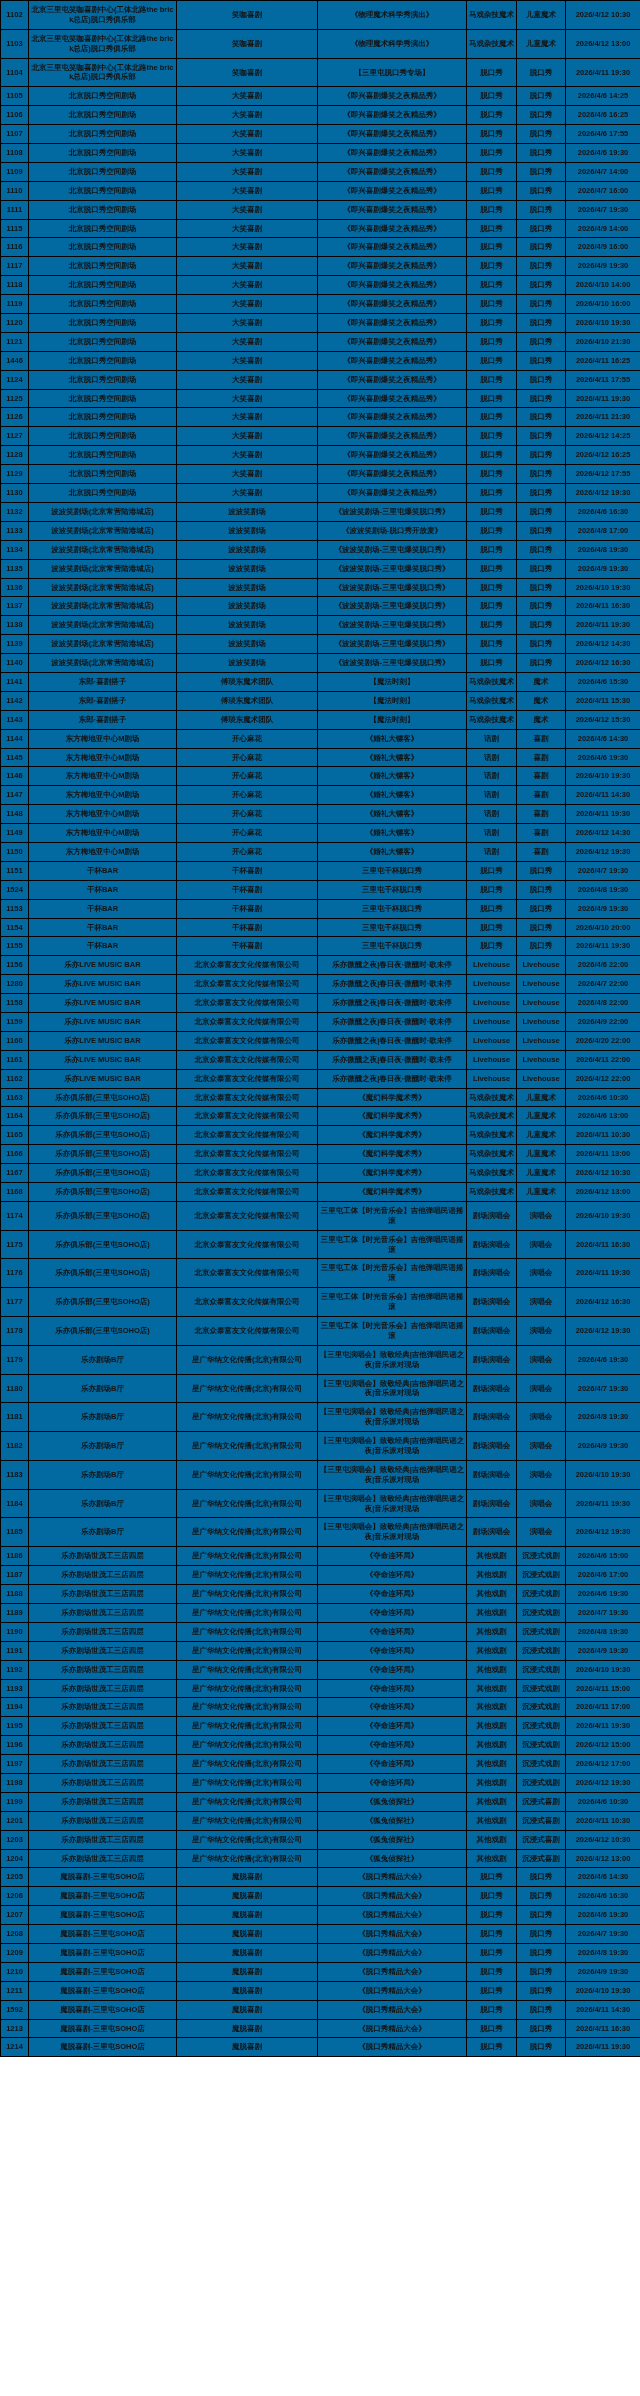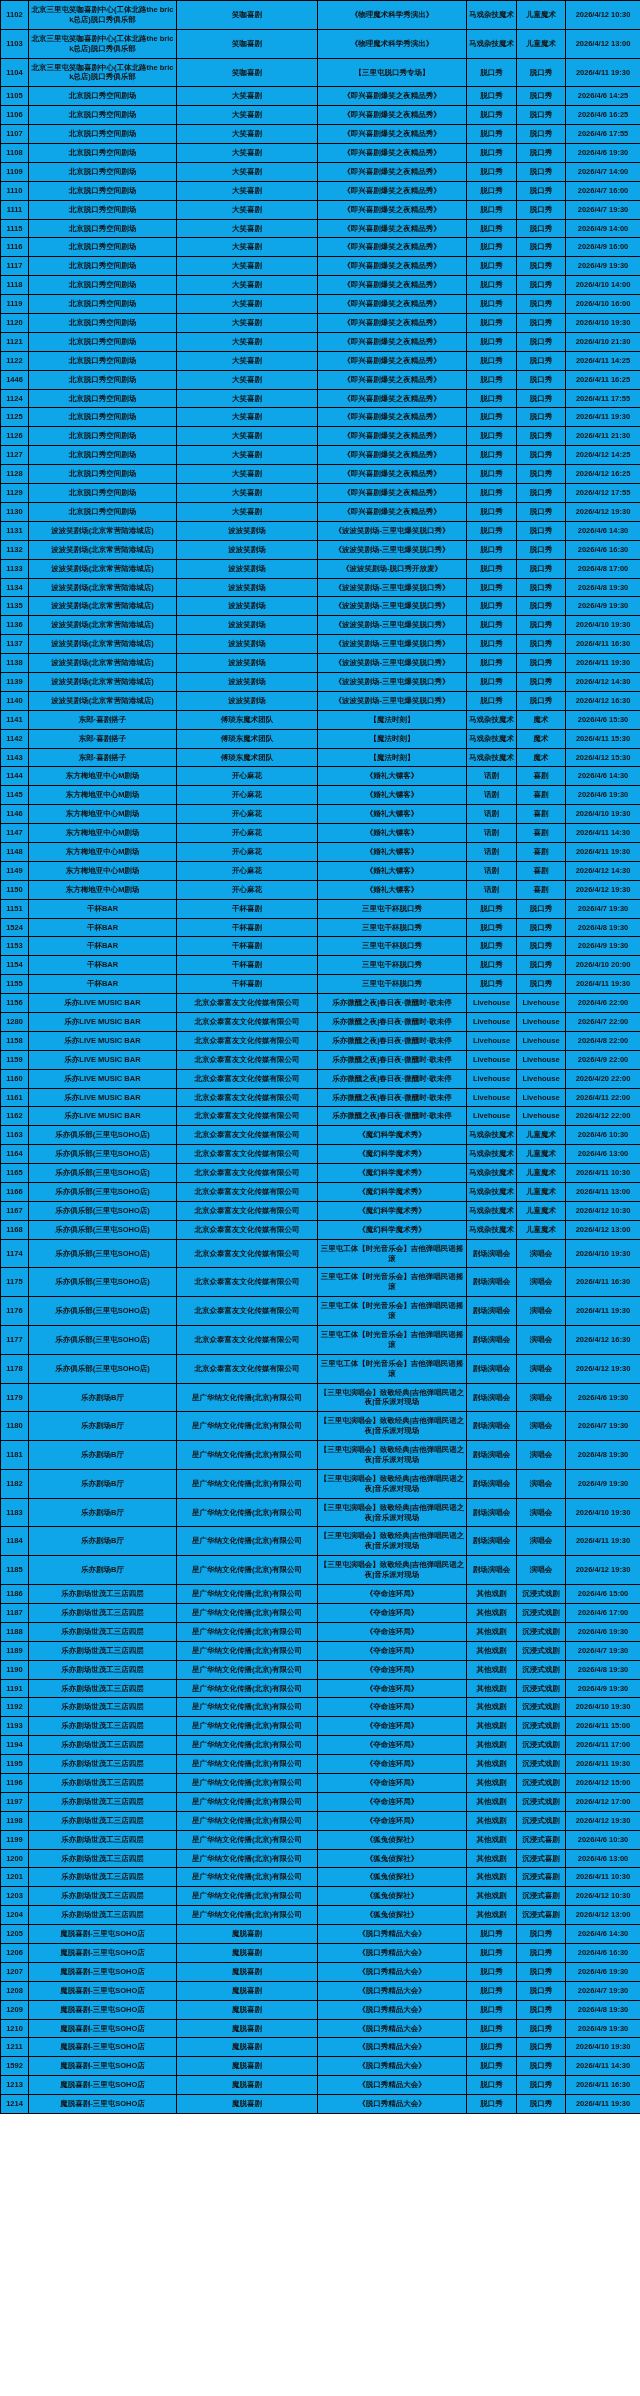--- a/index.html
+++ b/index.html
@@ -1,21 +1,21 @@
 <!DOCTYPE html>
 <html><head>
 <meta charset="utf-8">
 <style>
   html,body{margin:0;padding:0;background:#ffffff;}
   body{font-family:"Liberation Sans","DejaVu Sans",sans-serif;}
   table.perf{
     border-collapse:collapse;
     table-layout:fixed;
     width:640px;
-    background:#0ea5e9;
+    background:#0369a1;
   }
   table.perf td{
     border:1px solid #000000;
     font-size:7.5px;
     font-weight:700;
     color:#141414;
     text-align:center;
     vertical-align:middle;
     padding:4px 1px;
     line-height:1.32;
@@ -193,29 +193,20 @@
       <tr>
         <td class="c-id">1121</td>
         <td class="c-venue">北京脱口秀空间剧场</td>
         <td class="c-org">大笑喜剧</td>
         <td class="c-title">《即兴喜剧爆笑之夜精品秀》</td>
         <td class="c-cat">脱口秀</td>
         <td class="c-sub">脱口秀</td>
         <td class="c-dt">2026/4/10 21:30</td>
       </tr>
       <tr>
-        <td class="c-id">1122</td>
-        <td class="c-venue">北京脱口秀空间剧场</td>
-        <td class="c-org">大笑喜剧</td>
-        <td class="c-title">《即兴喜剧爆笑之夜精品秀》</td>
-        <td class="c-cat">脱口秀</td>
-        <td class="c-sub">脱口秀</td>
-        <td class="c-dt">2026/4/11 14:25</td>
-      </tr>
-      <tr>
         <td class="c-id">1446</td>
         <td class="c-venue">北京脱口秀空间剧场</td>
         <td class="c-org">大笑喜剧</td>
         <td class="c-title">《即兴喜剧爆笑之夜精品秀》</td>
         <td class="c-cat">脱口秀</td>
         <td class="c-sub">脱口秀</td>
         <td class="c-dt">2026/4/11 16:25</td>
       </tr>
       <tr>
         <td class="c-id">1124</td>
@@ -272,29 +263,20 @@
         <td class="c-dt">2026/4/12 17:55</td>
       </tr>
       <tr>
         <td class="c-id">1130</td>
         <td class="c-venue">北京脱口秀空间剧场</td>
         <td class="c-org">大笑喜剧</td>
         <td class="c-title">《即兴喜剧爆笑之夜精品秀》</td>
         <td class="c-cat">脱口秀</td>
         <td class="c-sub">脱口秀</td>
         <td class="c-dt">2026/4/12 19:30</td>
-      </tr>
-      <tr>
-        <td class="c-id">1131</td>
-        <td class="c-venue">波波笑剧场(北京常营陆港城店)</td>
-        <td class="c-org">波波笑剧场</td>
-        <td class="c-title">《波波笑剧场-三里屯爆笑脱口秀》</td>
-        <td class="c-cat">脱口秀</td>
-        <td class="c-sub">脱口秀</td>
-        <td class="c-dt">2026/4/6 14:30</td>
       </tr>
       <tr>
         <td class="c-id">1132</td>
         <td class="c-venue">波波笑剧场(北京常营陆港城店)</td>
         <td class="c-org">波波笑剧场</td>
         <td class="c-title">《波波笑剧场-三里屯爆笑脱口秀》</td>
         <td class="c-cat">脱口秀</td>
         <td class="c-sub">脱口秀</td>
         <td class="c-dt">2026/4/6 16:30</td>
       </tr>
@@ -850,29 +832,20 @@
       <tr>
         <td class="c-id">1199</td>
         <td class="c-venue">乐亦剧场世茂工三店四层</td>
         <td class="c-org">星广华纳文化传播(北京)有限公司</td>
         <td class="c-title">《狐兔侦探社》</td>
         <td class="c-cat">其他戏剧</td>
         <td class="c-sub">沉浸式喜剧</td>
         <td class="c-dt">2026/4/6 10:30</td>
       </tr>
       <tr>
-        <td class="c-id">1200</td>
-        <td class="c-venue">乐亦剧场世茂工三店四层</td>
-        <td class="c-org">星广华纳文化传播(北京)有限公司</td>
-        <td class="c-title">《狐兔侦探社》</td>
-        <td class="c-cat">其他戏剧</td>
-        <td class="c-sub">沉浸式喜剧</td>
-        <td class="c-dt">2026/4/6 13:00</td>
-      </tr>
-      <tr>
         <td class="c-id">1201</td>
         <td class="c-venue">乐亦剧场世茂工三店四层</td>
         <td class="c-org">星广华纳文化传播(北京)有限公司</td>
         <td class="c-title">《狐兔侦探社》</td>
         <td class="c-cat">其他戏剧</td>
         <td class="c-sub">沉浸式喜剧</td>
         <td class="c-dt">2026/4/11 10:30</td>
       </tr>
       <tr>
         <td class="c-id">1203</td>

